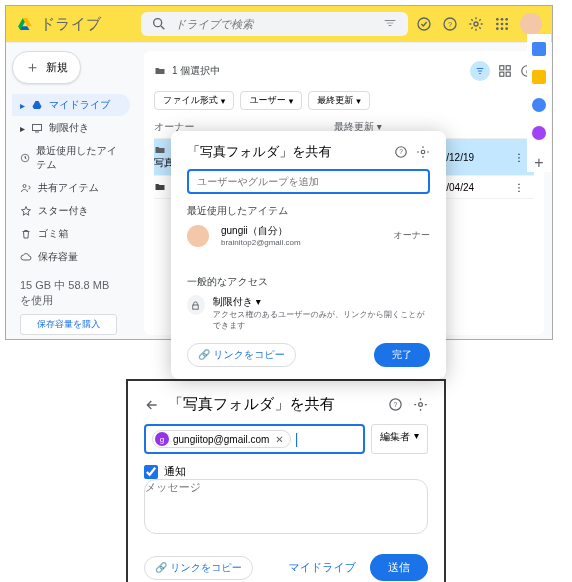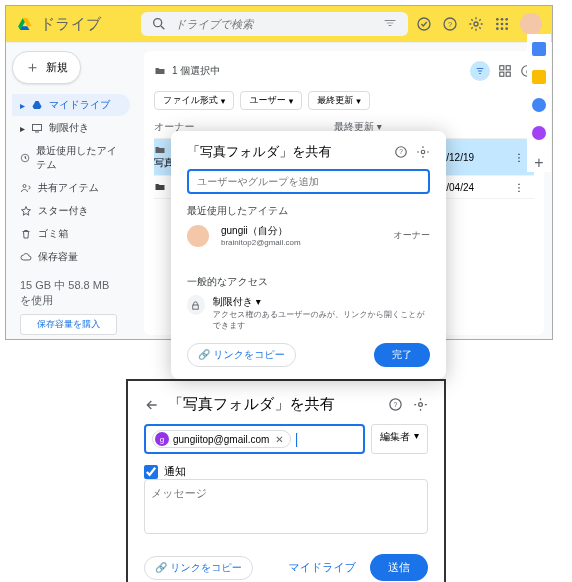--- a/index.html
+++ b/index.html
@@ -64,21 +64,21 @@
 .dlg2-title{font-size:15px;}
 .recipient-row{display:flex;gap:6px;margin-bottom:10px;}
 .recipient-box{flex:1;border:2px solid #1a73e8;border-radius:4px;padding:4px 6px;display:flex;align-items:center;gap:4px;min-height:30px;}
 .chip2{display:flex;align-items:center;gap:4px;border:1px solid #dadce0;border-radius:12px;padding:1px 6px 1px 2px;font-size:10px;}
 .chip-avatar{width:14px;height:14px;border-radius:50%;background:#9334e6;color:#fff;display:flex;align-items:center;justify-content:center;font-size:8px;}
 .chip-x{font-size:10px;color:#5f6368;margin-left:2px;}
 .cursor{color:#1a73e8;font-size:14px;}
 .role-select{border:1px solid #dadce0;padding:5px 8px;font-size:10px;border-radius:3px;display:flex;align-items:flex-start;gap:4px;}
 .notify-row{display:flex;align-items:center;gap:6px;font-size:11px;margin-bottom:0;}
 .checkbox{width:14px;height:14px;accent-color:#1a73e8;}
-.message-box{width:100%;height:55px;border:1px solid #dadce0;border-radius:4px;padding:6px;font-size:11px;color:#5f6368;resize:none;}
+.message-box{width:100%;height:55px;border:1px solid #dadce0;border-radius:12px;font-size:11px;color:#5f6368;resize:none;}
 .dlg2-footer{display:flex;justify-content:space-between;align-items:center;margin-top:16px;}
 .dlg2-actions{display:flex;gap:14px;align-items:center;}
 .cancel-link{font-size:11px;color:#1a73e8;}
 .send-btn{font-size:11px;background:#1a73e8;color:#fff;border:none;padding:6px 18px;border-radius:14px;}
 svg{display:block;}
 </style>
 </head>
 <body>
 
 <div class="screenshot1">

